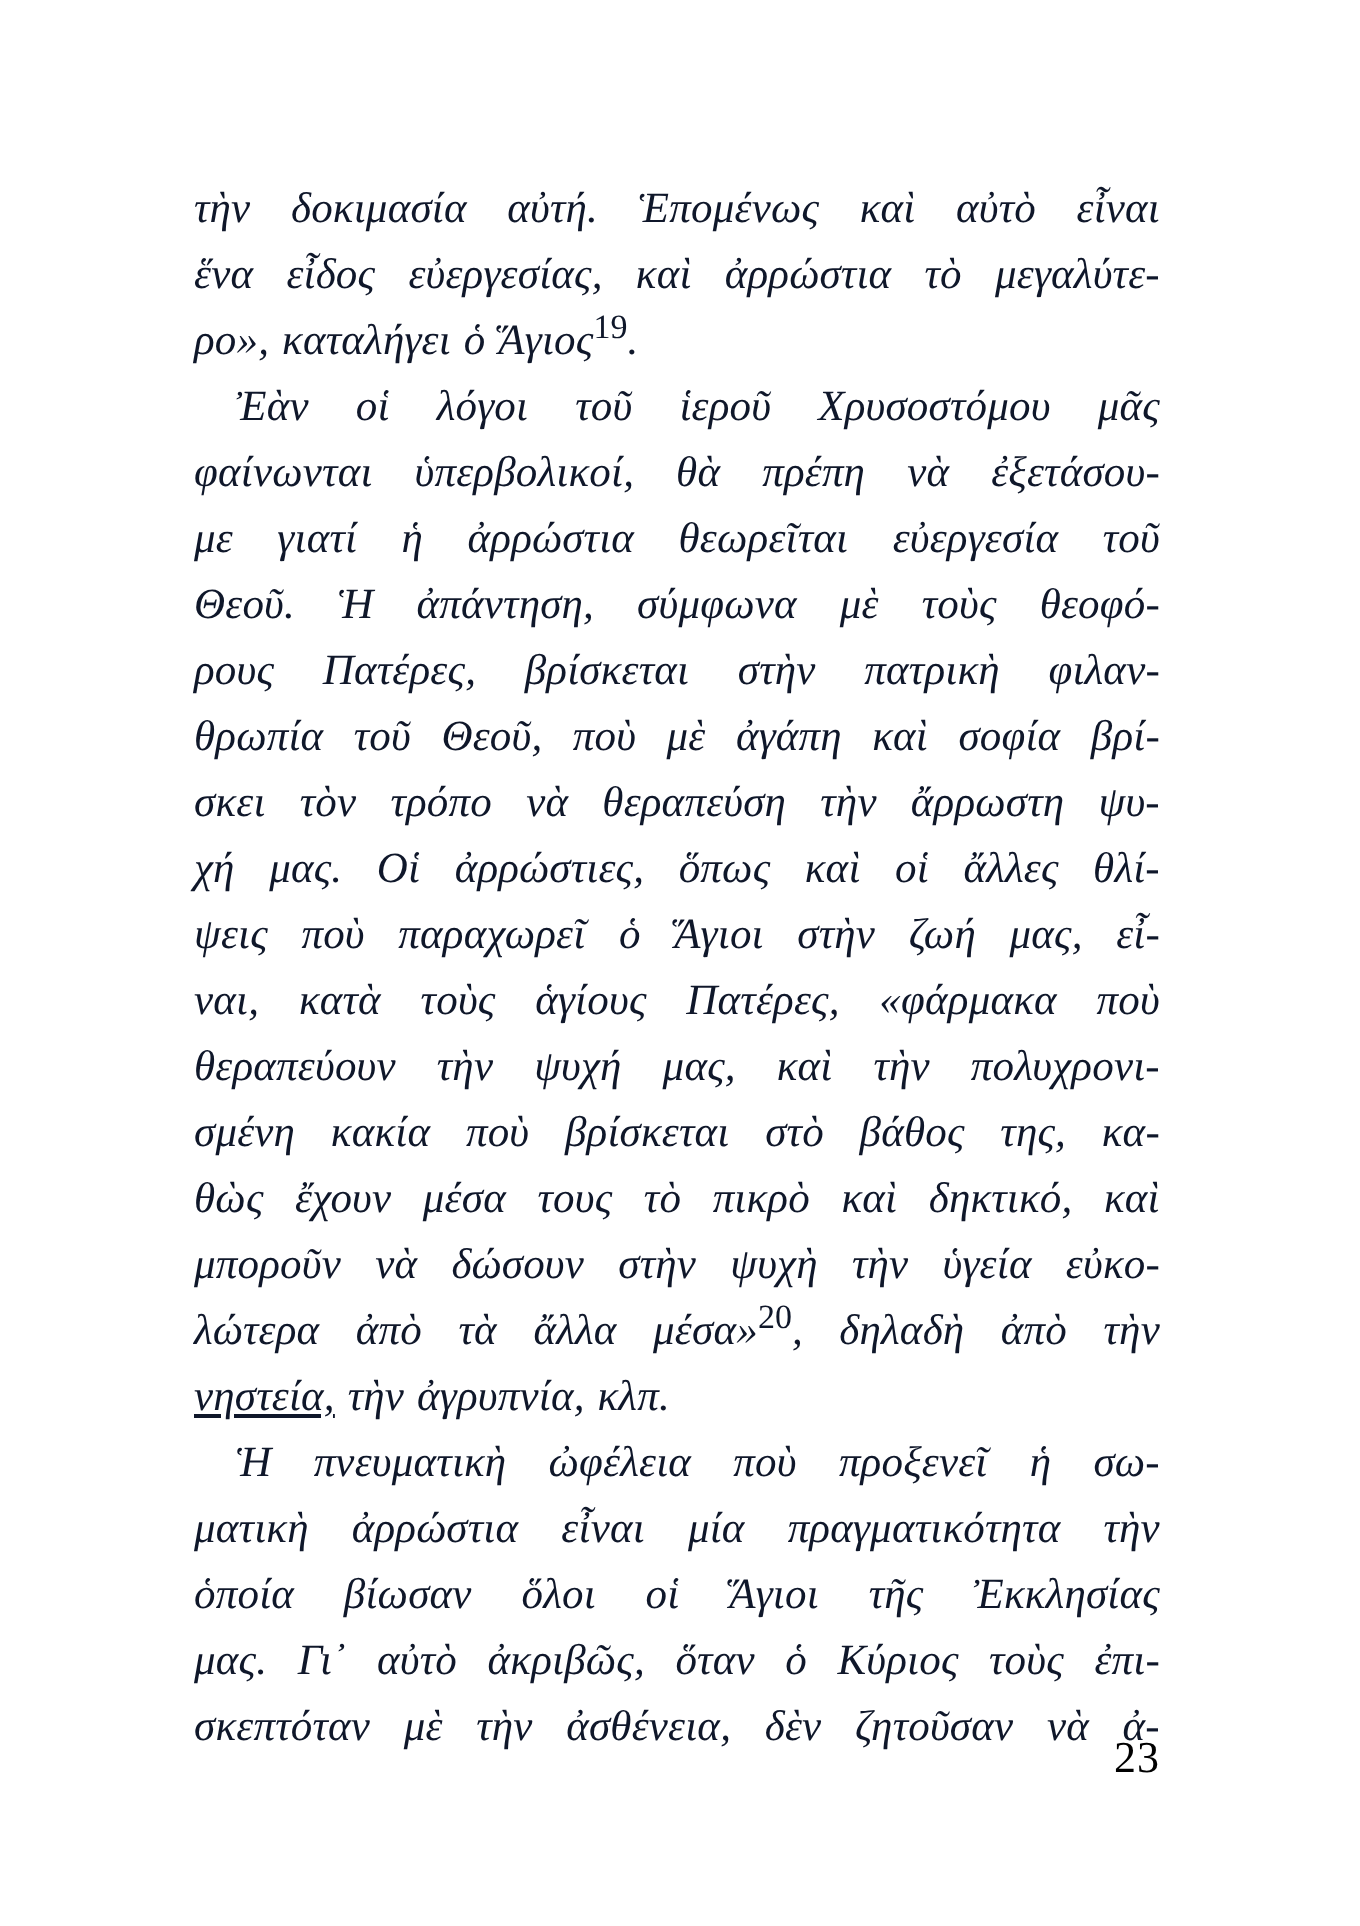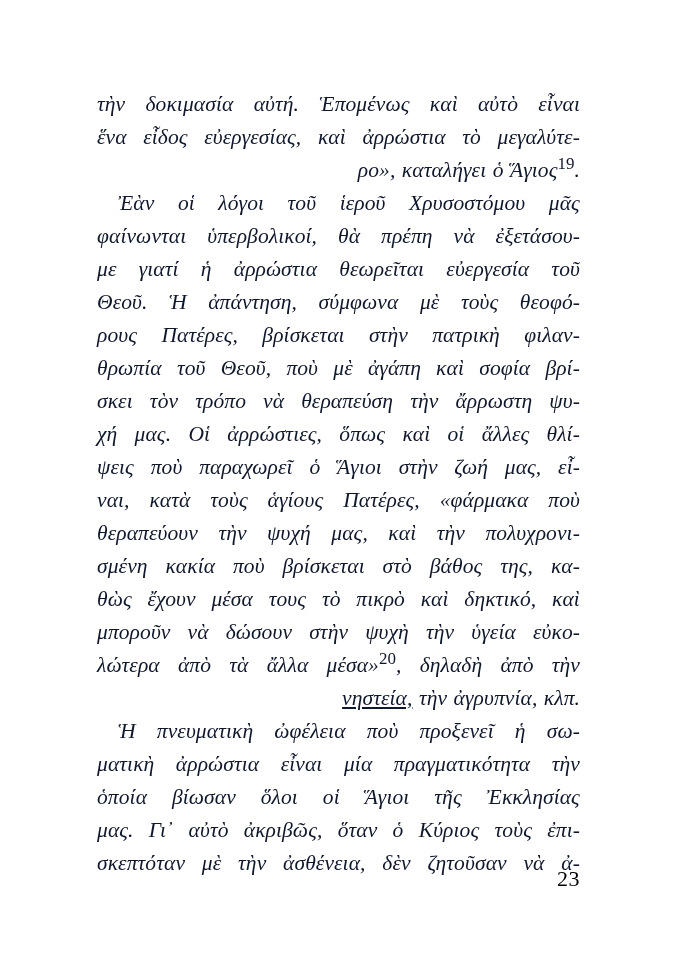--- a/index.html
+++ b/index.html
@@ -49,21 +49,21 @@
     letter-spacing: 0.1px;
     color: #0f172a;
   }
 
   
   .line.justify {
     justify-content: space-between;
   }
   
   .line.flush {
-    justify-content: flex-end;
+    justify-content: flex-start;
   }
   
   .line.indent {
     padding-left: 21px;
   }
   .line.indent.justify {
     
     box-sizing: border-box;
     width: 483px;
   }

